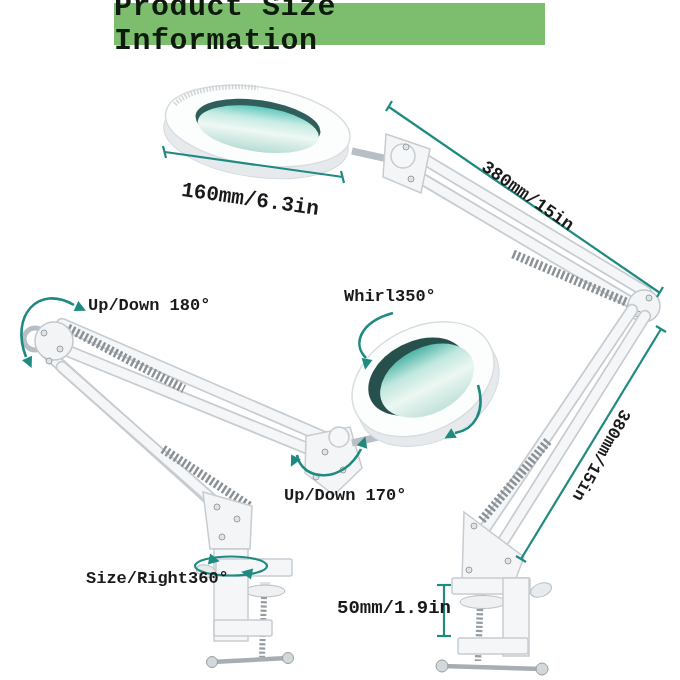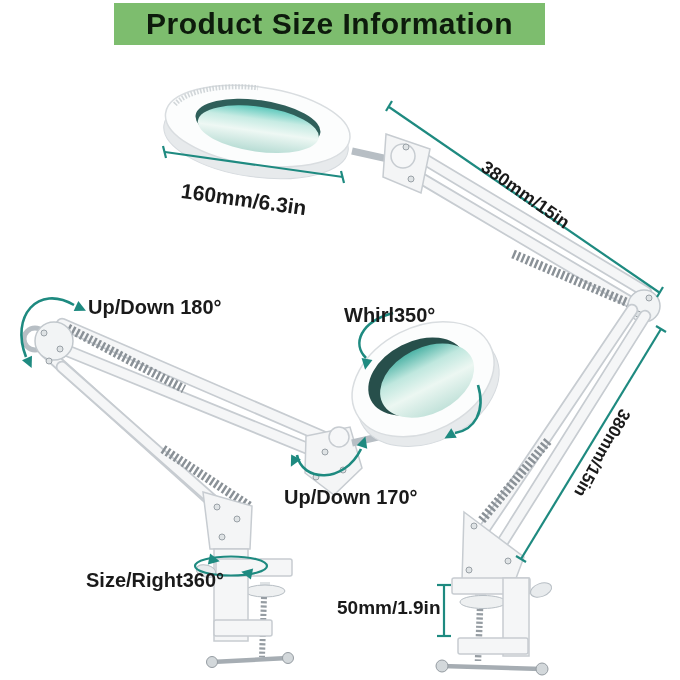--- a/index.html
+++ b/index.html
@@ -1,29 +1,29 @@
 <!DOCTYPE html>
 <html><head>
 <meta charset="utf-8">
 <style>
   html,body{margin:0;padding:0;background:#fff;}
   .stage{position:relative;width:680px;height:680px;background:#ffffff;overflow:hidden;
-         font-family:Liberation Sans, sans-serif;}
+         font-family:Liberation Mono, monospace;}
   .banner{position:absolute;left:114px;top:3px;width:431px;height:42px;background:#7dbd6e;
           display:flex;align-items:center;justify-content:center;}
   .banner span{font-size:30px;font-weight:600;color:#0d1b0c;letter-spacing:0.5px;}
   .illustration{position:absolute;left:0;top:0;}
   .lbl{position:absolute;color:#1a1a1a;font-weight:bold;white-space:nowrap;transform-origin:left top;}
-  .lbl-rot{font-size:20px;}
+  .lbl-rot{font-size:17px;}
   .lbl-dim-head{left:183px;top:179px;font-size:21px;transform:rotate(8deg);}
   .lbl-dim-upper{left:489px;top:157px;font-size:18px;transform:rotate(35deg);}
   .lbl-dim-lower{left:634px;top:415px;font-size:17px;transform:rotate(119deg);}
   .lbl-dim-clamp{left:337px;top:597px;font-size:19px;}
   .lbl-updown180{left:88px;top:296px;}
-  .lbl-whirl{left:344px;top:287px;margin-top:17px;}
+  .lbl-whirl{left:344px;top:287px;}
   .lbl-updown220{left:284px;top:486px;}
   .lbl-leftright{left:86px;top:569px;}
 </style>
 </head>
 <body>
 
 <div class="stage">
 
   <svg class="illustration" width="680" height="680" viewBox="0 0 680 680">
     <defs>

